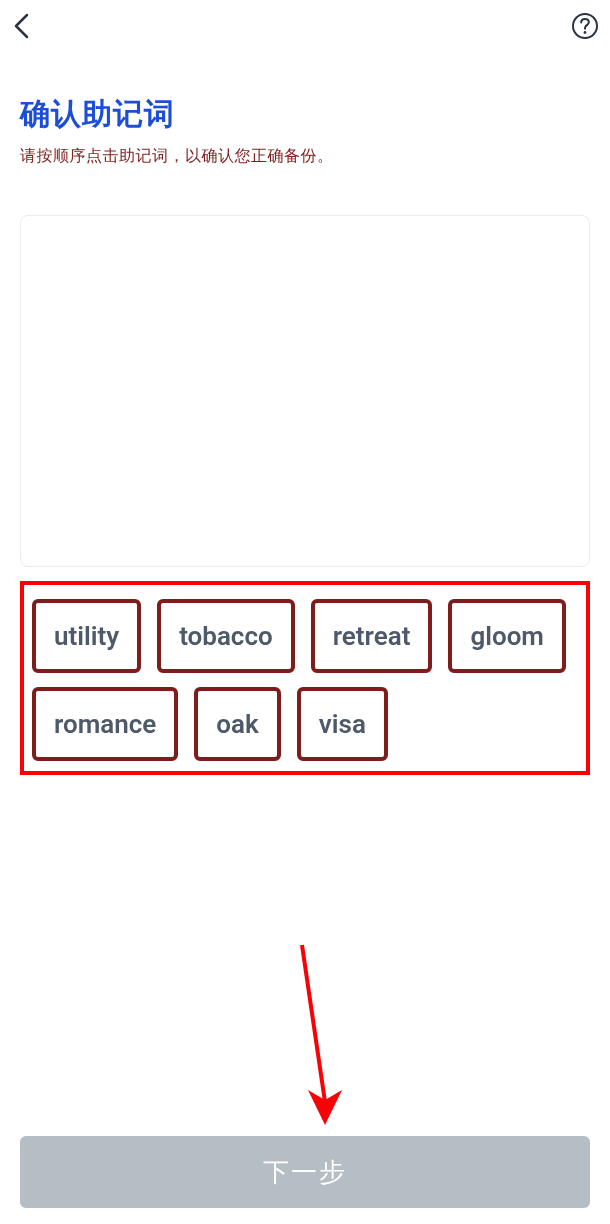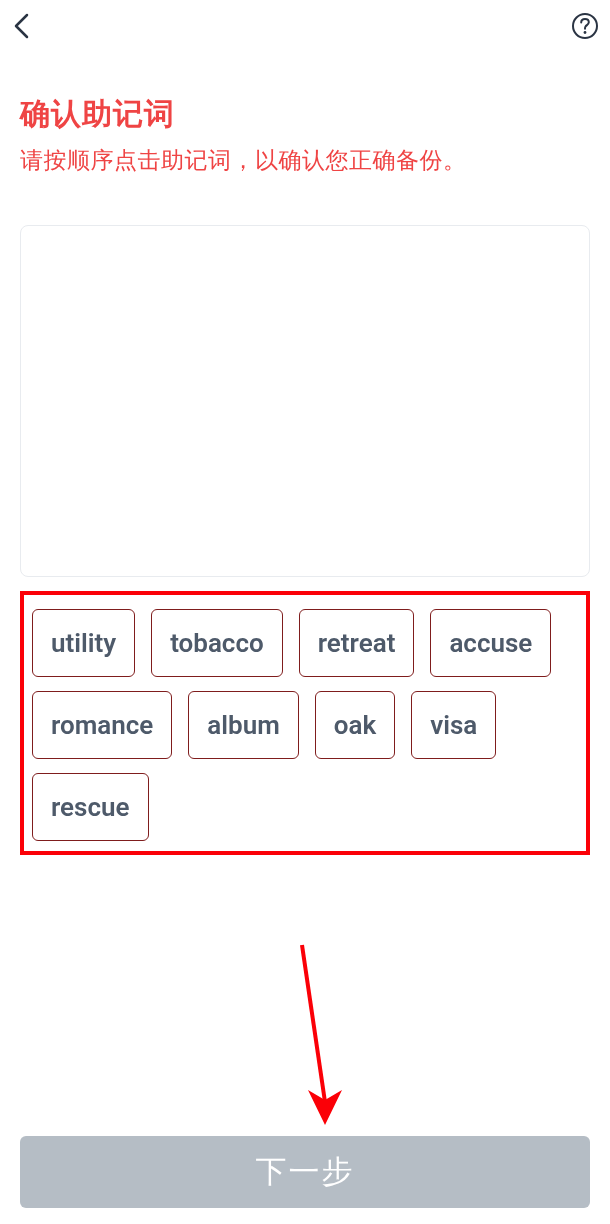--- a/index.html
+++ b/index.html
@@ -37,27 +37,27 @@
       align-items: center;
       justify-content: center;
       cursor: pointer;
     }
     .content {
       padding: 42px 20px 0 20px;
     }
     .page-title {
       font-size: 30px;
       font-weight: 700;
-      color: #ef4444;
+      color: #1d4ed8;
       margin-bottom: 10px;
       letter-spacing: 1px;
     }
     .page-subtitle {
-      font-size: 23px;
-      color: #ef4444;
+      font-size: 16px;
+      color: #7f1d1d;
       line-height: 1.4;
       letter-spacing: 0.5px;
     }
     .confirm-box {
       margin-top: 48px;
       height: 352px;
       border: 1px solid #e8ebef;
       border-radius: 8px;
       background: #ffffff;
     }
@@ -65,41 +65,41 @@
       margin-top: 14px;
       border: 4px solid #fb0007;
       padding: 14px 8px 10px 8px;
     }
     .words-grid {
       display: flex;
       flex-wrap: wrap;
       gap: 14px 16px;
     }
     .word-chip {
-      border: 1px solid #7f1d1d;
+      border: 4px solid #7f1d1d;
       border-radius: 6px;
       padding: 20px 18px;
       font-size: 26px;
       font-weight: 600;
       color: #4e5a6a;
       background: #ffffff;
       cursor: pointer;
       line-height: 1;
       user-select: none;
       text-align: center;
     }
     .next-button {
       position: absolute;
       left: 20px;
       right: 20px;
       bottom: 16px;
       height: 72px;
       background: #b5bdc5;
       color: #ffffff;
-      font-size: 31px;
+      font-size: 26px;
       border: none;
       border-radius: 6px;
       cursor: pointer;
       letter-spacing: 2px;
     }
     .annotation-arrow {
       position: absolute;
       left: 290px;
       top: 940px;
       pointer-events: none;
@@ -127,26 +127,24 @@
   <h1 class="page-title">确认助记词</h1>
   <p class="page-subtitle">请按顺序点击助记词，以确认您正确备份。</p>
 
   <div class="confirm-box"></div>
 
   <div class="words-wrapper">
     <div class="words-grid" id="words-grid">
         <div class="word-chip">utility</div>
         <div class="word-chip">tobacco</div>
         <div class="word-chip">retreat</div>
-        <div class="word-chip">accuse</div>
+        <div class="word-chip">gloom</div>
         <div class="word-chip">romance</div>
-        <div class="word-chip">album</div>
         <div class="word-chip">oak</div>
         <div class="word-chip">visa</div>
-        <div class="word-chip">rescue</div>
       </div>
   </div>
 </div>
 
 <svg class="annotation-arrow" width="60" height="200" viewBox="0 0 60 200">
   <line x1="12" y1="5" x2="35" y2="162" stroke="#fb0007" stroke-width="4"></line>
   <polygon points="35,185 18,150 35,160 52,150" fill="#fb0007"></polygon>
 </svg>
 
 <button class="next-button">下一步</button>

